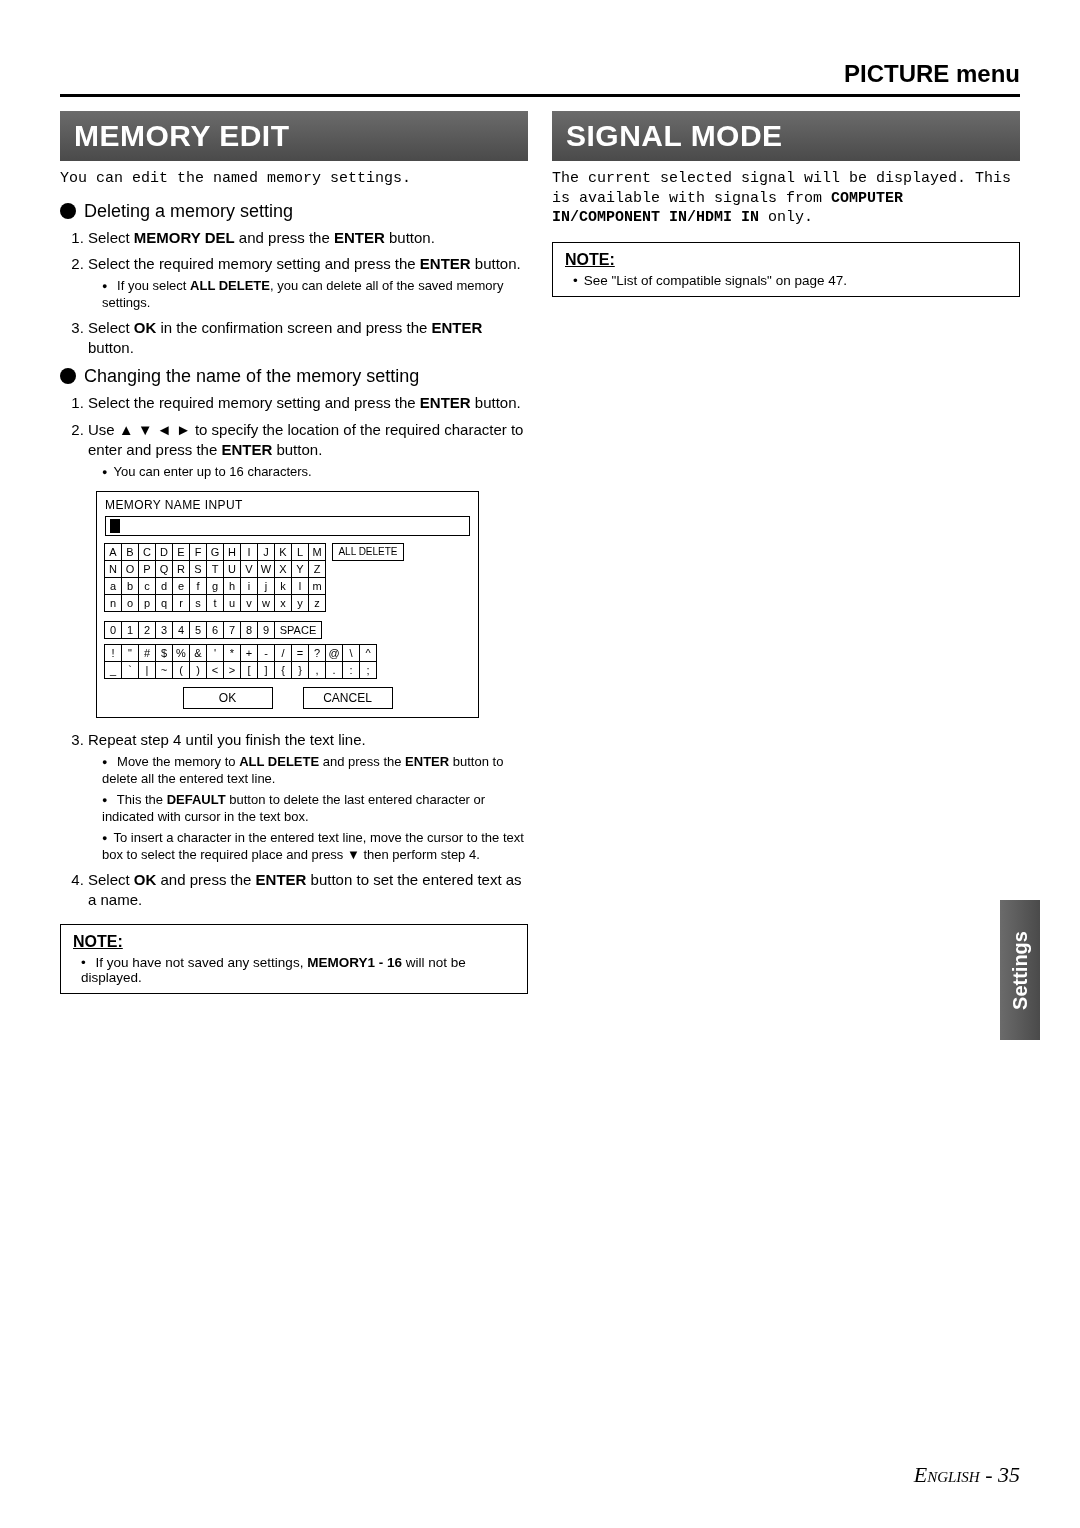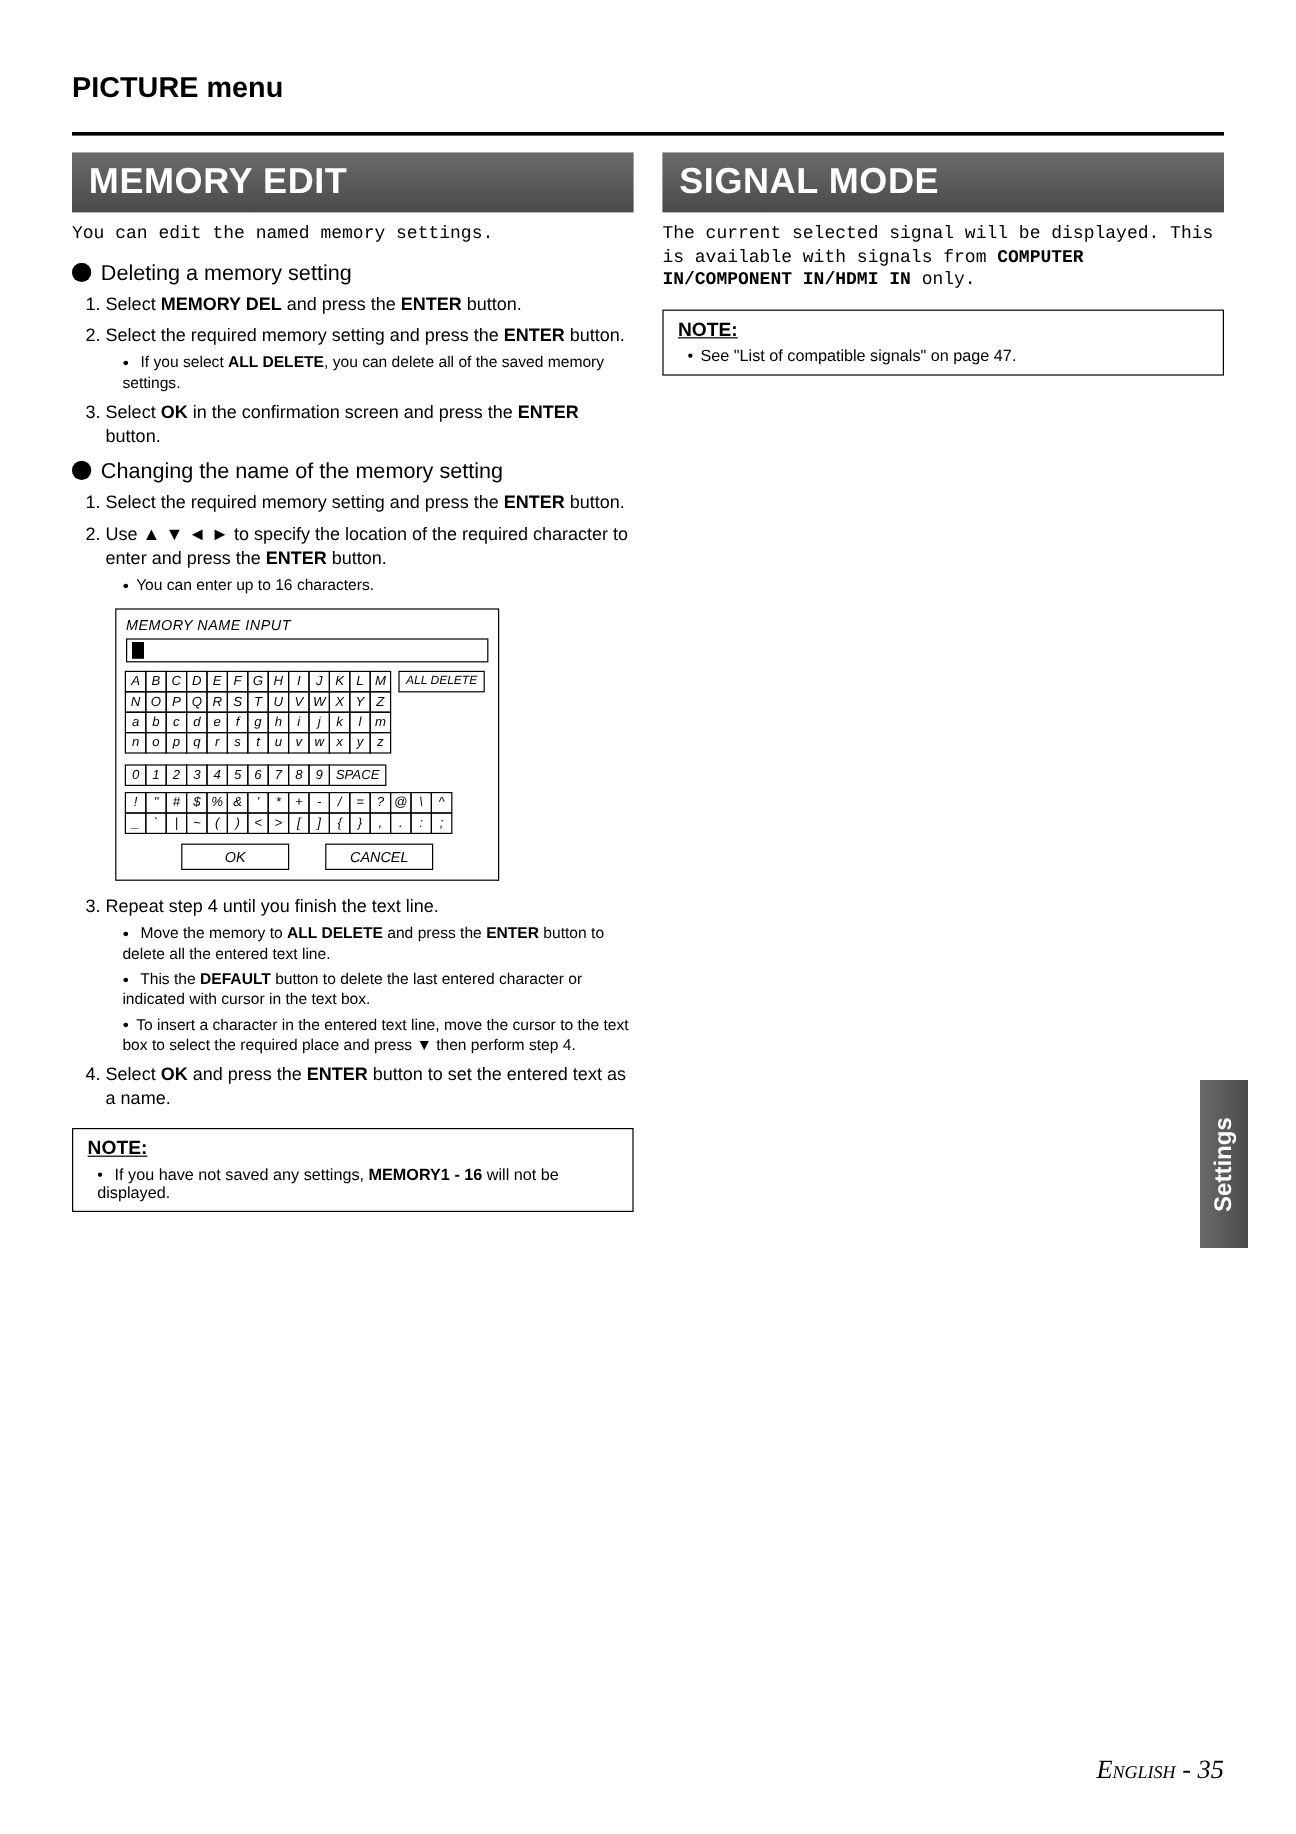--- a/index.html
+++ b/index.html
@@ -6,23 +6,24 @@
   body {
     width: 1080px;
     height: 1528px;
     background: #fff;
     font-family: Arial, Helvetica, sans-serif;
     color: #000;
     position: relative;
     padding: 60px 60px 40px 60px;
   }
   .header {
+    text-align: right;
     font-size: 24px;
     font-weight: bold;
-    margin-bottom: 22px;
+    margin-bottom: 6px;
   }
   .header-rule {
     border-top: 3px solid #000;
     margin-bottom: 14px;
   }
   .columns {
     display: flex;
     gap: 24px;
   }
   .col {
@@ -105,25 +106,24 @@
     padding-left: 8px;
     font-size:13.5px;
   }
   .note-box ul li::before {
     content:"•";
     margin-right:6px;
   }
   
   .kbd-wrap {
     border:1px solid #000;
-    width: 320px;
+    width: 383px;
     margin: 10px 0 12px 36px;
     padding:6px 8px 8px 8px;
     font-size:12px;
-    font-style:italic;
   }
   .kbd-title { font-size:12px; margin-bottom:4px; letter-spacing:0.4px; }
   .kbd-input {
     border:1px solid #000;
     height:20px;
     margin-bottom:8px;
     padding:2px 4px;
     display:flex;
     align-items:center;
   }

